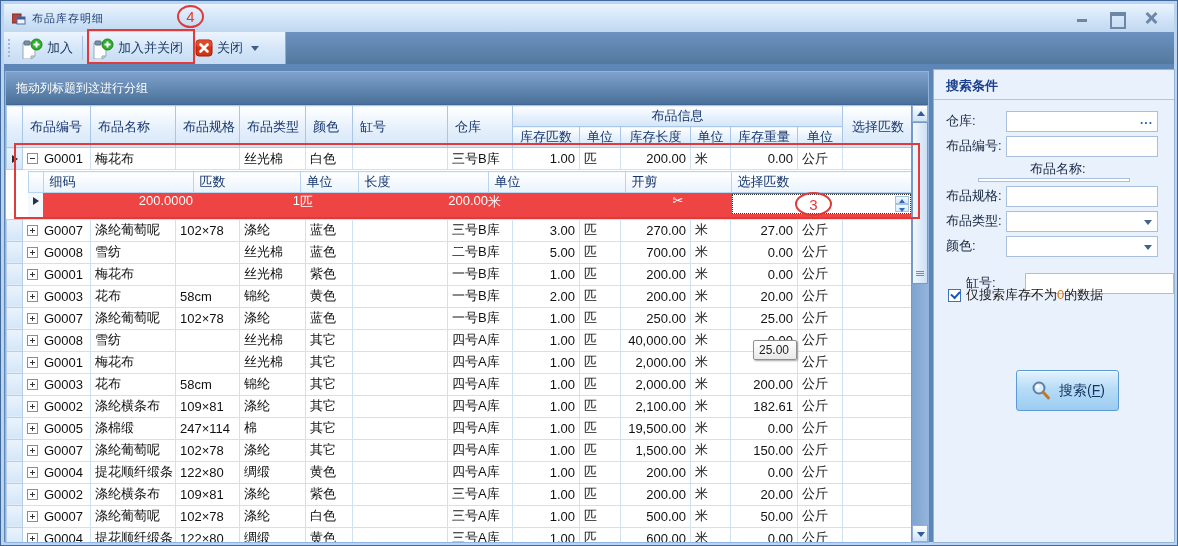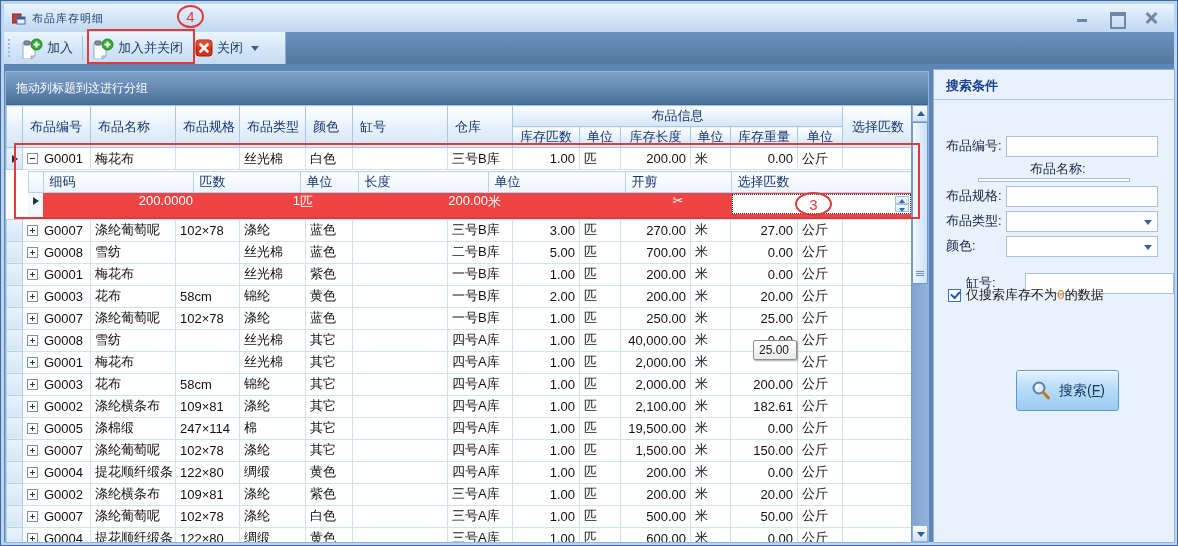--- a/index.html
+++ b/index.html
@@ -95,21 +95,21 @@
   .sp-row { position:absolute; left:0; width:100%; height:22px; display:flex; align-items:center; }
   .sp-label { width:72px; padding-left:12px; color:#15253f; white-space:nowrap; }
   .sp-field { position:relative; width:152px; height:21px; background:#fff; border:1px solid #a8c0dc; }
   .sp-ellipsis { position:absolute; right:4px; top:1px; color:#2b5fae; font-weight:bold; letter-spacing:1px; font-size:12px; }
   .dd-arrow { position:absolute; right:5px; top:8px; width:0; height:0;
      border-left:4px solid transparent; border-right:4px solid transparent; border-top:5px solid #40628e; }
   .sp-check-row { position:absolute; left:14px; top:216px; display:flex; align-items:center; gap:5px; }
   .checkbox { width:13px; height:13px; background:#fff; border:1px solid #3a74c0; position:relative; }
   .checkbox::after { content:""; position:absolute; left:2px; top:1px; width:7px; height:4px;
      border-left:2px solid #1d56c0; border-bottom:2px solid #1d56c0; transform:rotate(-48deg); }
-  .check-label { color:#1a1a1a;font-family:Liberation Mono, monospace; } .check-label .zero { color:#cf7a1e; }
+  .check-label { color:#1a1a1a; } .check-label .zero { color:#cf7a1e; }
   .search-btn { position:absolute; left:82px; top:300px; width:103px; height:41px;
      background:linear-gradient(#e3f3fd,#b7dcf7 45%,#9cccf1); border:1px solid #5b9bd5; border-radius:3px;
      box-shadow:inset 0 1px 0 #fff; display:flex; align-items:center; justify-content:center; gap:7px;
      font-size:14px; color:#15355f; cursor:default; }
   .search-btn .key { text-decoration:underline; }
 
   
   .anno { position:absolute; border:2px solid #e03a3a; pointer-events:none; }
   .anno-circle { border-radius:50%; display:flex; align-items:center; justify-content:center;
      color:#e03a3a; font-size:15px; background:transparent; }
@@ -544,20 +544,26 @@
       <div class="vs-thumb">
         <div class="vs-grip"></div>
       </div>
       <div class="vs-btn vs-down"></div>
     </div>
   </div>
 
   <div class="search-panel">
     <div class="sp-title">搜索条件</div>
 
+    <div class="sp-row" style="top:40px;">
+      <span class="sp-label">仓库:</span>
+      <div class="sp-field">
+        <span class="sp-ellipsis">...</span>
+      </div>
+    </div>
     <div class="sp-row" style="top:65px;">
       <span class="sp-label">布品编号:</span>
       <div class="sp-field"></div>
     </div>
     <div class="sp-row" style="top:90px;flex-direction:column;">
       <span class="sp-label">布品名称:</span>
       <div class="sp-field"></div>
     </div>
     <div class="sp-row" style="top:115px;">
       <span class="sp-label">布品规格:</span>

